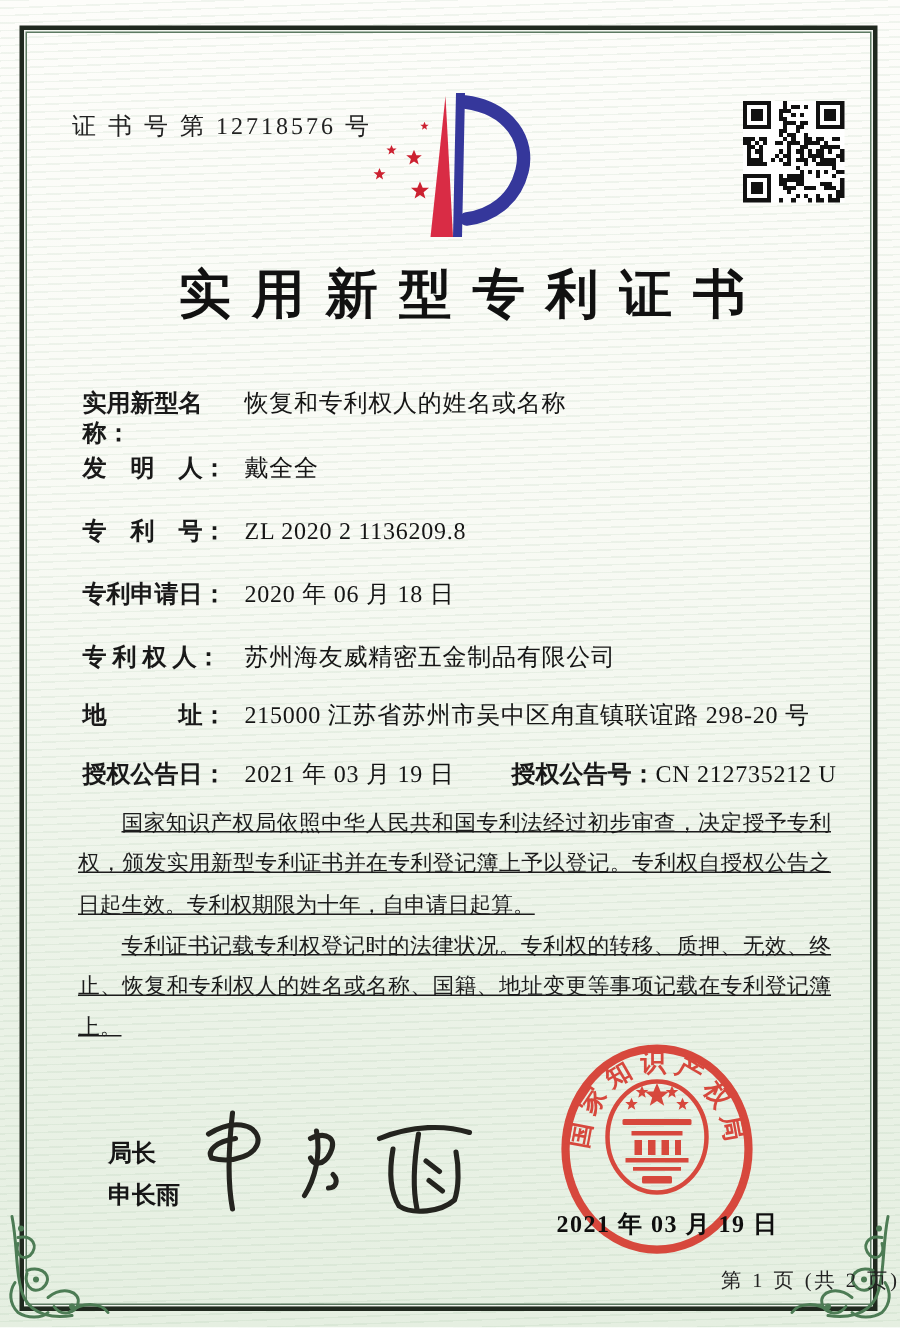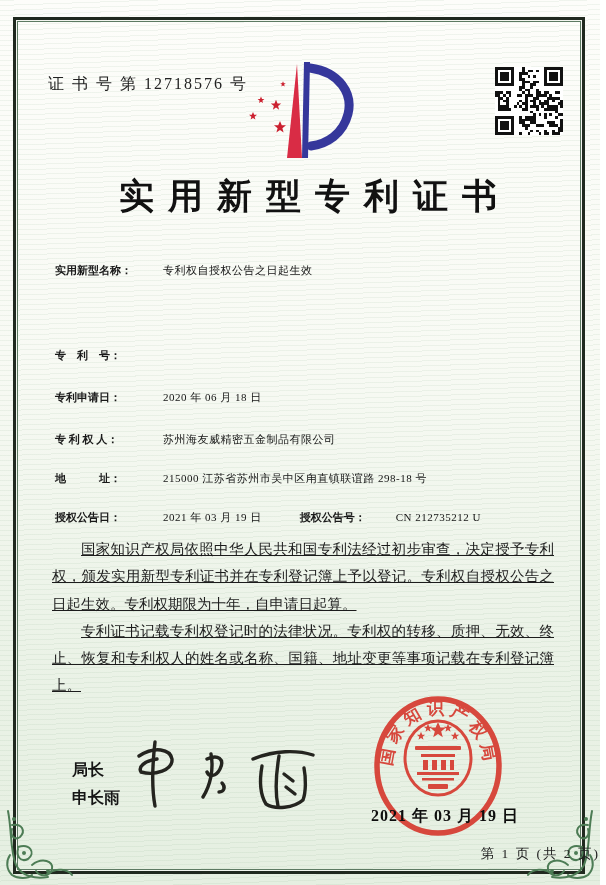--- a/index.html
+++ b/index.html
@@ -19,21 +19,21 @@
   .corner{position:absolute;}
   .corner.bl{left:2px;bottom:2px;}
   .corner.br{right:2px;bottom:2px;transform:scaleX(-1);}
   .cert-no{position:absolute;left:48px;top:74px;font-size:16px;letter-spacing:2px;color:#222;}
   .logo{position:absolute;left:243px;top:56px;}
   .qr{position:absolute;left:495px;top:67px;width:68px;height:68px;}
   .title{
     position:absolute;left:16px;right:0;top:173px;margin:0;text-align:center;
     font-size:35px;font-weight:bold;letter-spacing:14px;text-indent:14px;color:#111;
   }
-  .row{position:absolute;left:55px;right:40px;display:flex;font-size:11px;line-height:20px;}
+  .row{position:absolute;left:55px;right:40px;display:flex;font-size:16px;line-height:20px;}
   .row .lbl{font-weight:bold;width:108px;flex:none;color:#191919;}
   .row .val{color:#151515;letter-spacing:0.5px;}
   .row.r1{top:260px}.row.r2{top:303px}.row.r3{top:345px}
   .row.r4{top:387px}.row.r5{top:429px}.row.r6{top:468px}.row.r7{top:507px}
   .pair2{margin-left:38px;display:flex;}
   .pair2 .lbl{width:96px;}
   .paras{position:absolute;left:52px;right:46px;top:536px;font-size:14.5px;line-height:1.88;
     text-align:justify;color:#1c1c1c;text-decoration:underline;}
   .paras p{margin:0;text-indent:2em;}
   .issuer{position:absolute;left:55px;top:756px;font-size:16px;font-weight:bold;line-height:28px;color:#161616;margin-left:17px;}
@@ -281,36 +281,41 @@
           <rect x="22" y="24" width="1" height="1"></rect>
           <rect x="23" y="24" width="1" height="1"></rect>
         </g>
     </g>
   </svg>
 
   <h1 class="title">实用新型专利证书</h1>
 
   <div class="row r1">
     <span class="lbl">实用新型名称：</span>
-    <span class="val">专利权自授权公告之日起生效</span>
+    <span class="val">恢复和专利权人的姓名或名称</span>
+  </div>
+  <div class="row r2">
+    <span class="lbl">发　明　人：</span>
+    <span class="val">戴全全</span>
   </div>
   <div class="row r3">
     <span class="lbl">专　利　号：</span>
+    <span class="val">ZL 2020 2 1136209.8</span>
   </div>
   <div class="row r4">
     <span class="lbl">专利申请日：</span>
     <span class="val">2020 年 06 月 18 日</span>
   </div>
   <div class="row r5">
     <span class="lbl">专 利 权 人：</span>
     <span class="val">苏州海友威精密五金制品有限公司</span>
   </div>
   <div class="row r6">
     <span class="lbl">地　　　址：</span>
-    <span class="val">215000 江苏省苏州市吴中区甪直镇联谊路 298-18 号</span>
+    <span class="val">215000 江苏省苏州市吴中区甪直镇联谊路 298-20 号</span>
   </div>
   <div class="row r7">
     <span class="lbl">授权公告日：</span>
     <span class="val">2021 年 03 月 19 日</span>
     <span class="pair2">
       <span class="lbl">授权公告号：</span>
       <span class="val">CN 212735212 U</span>
     </span>
   </div>
 

